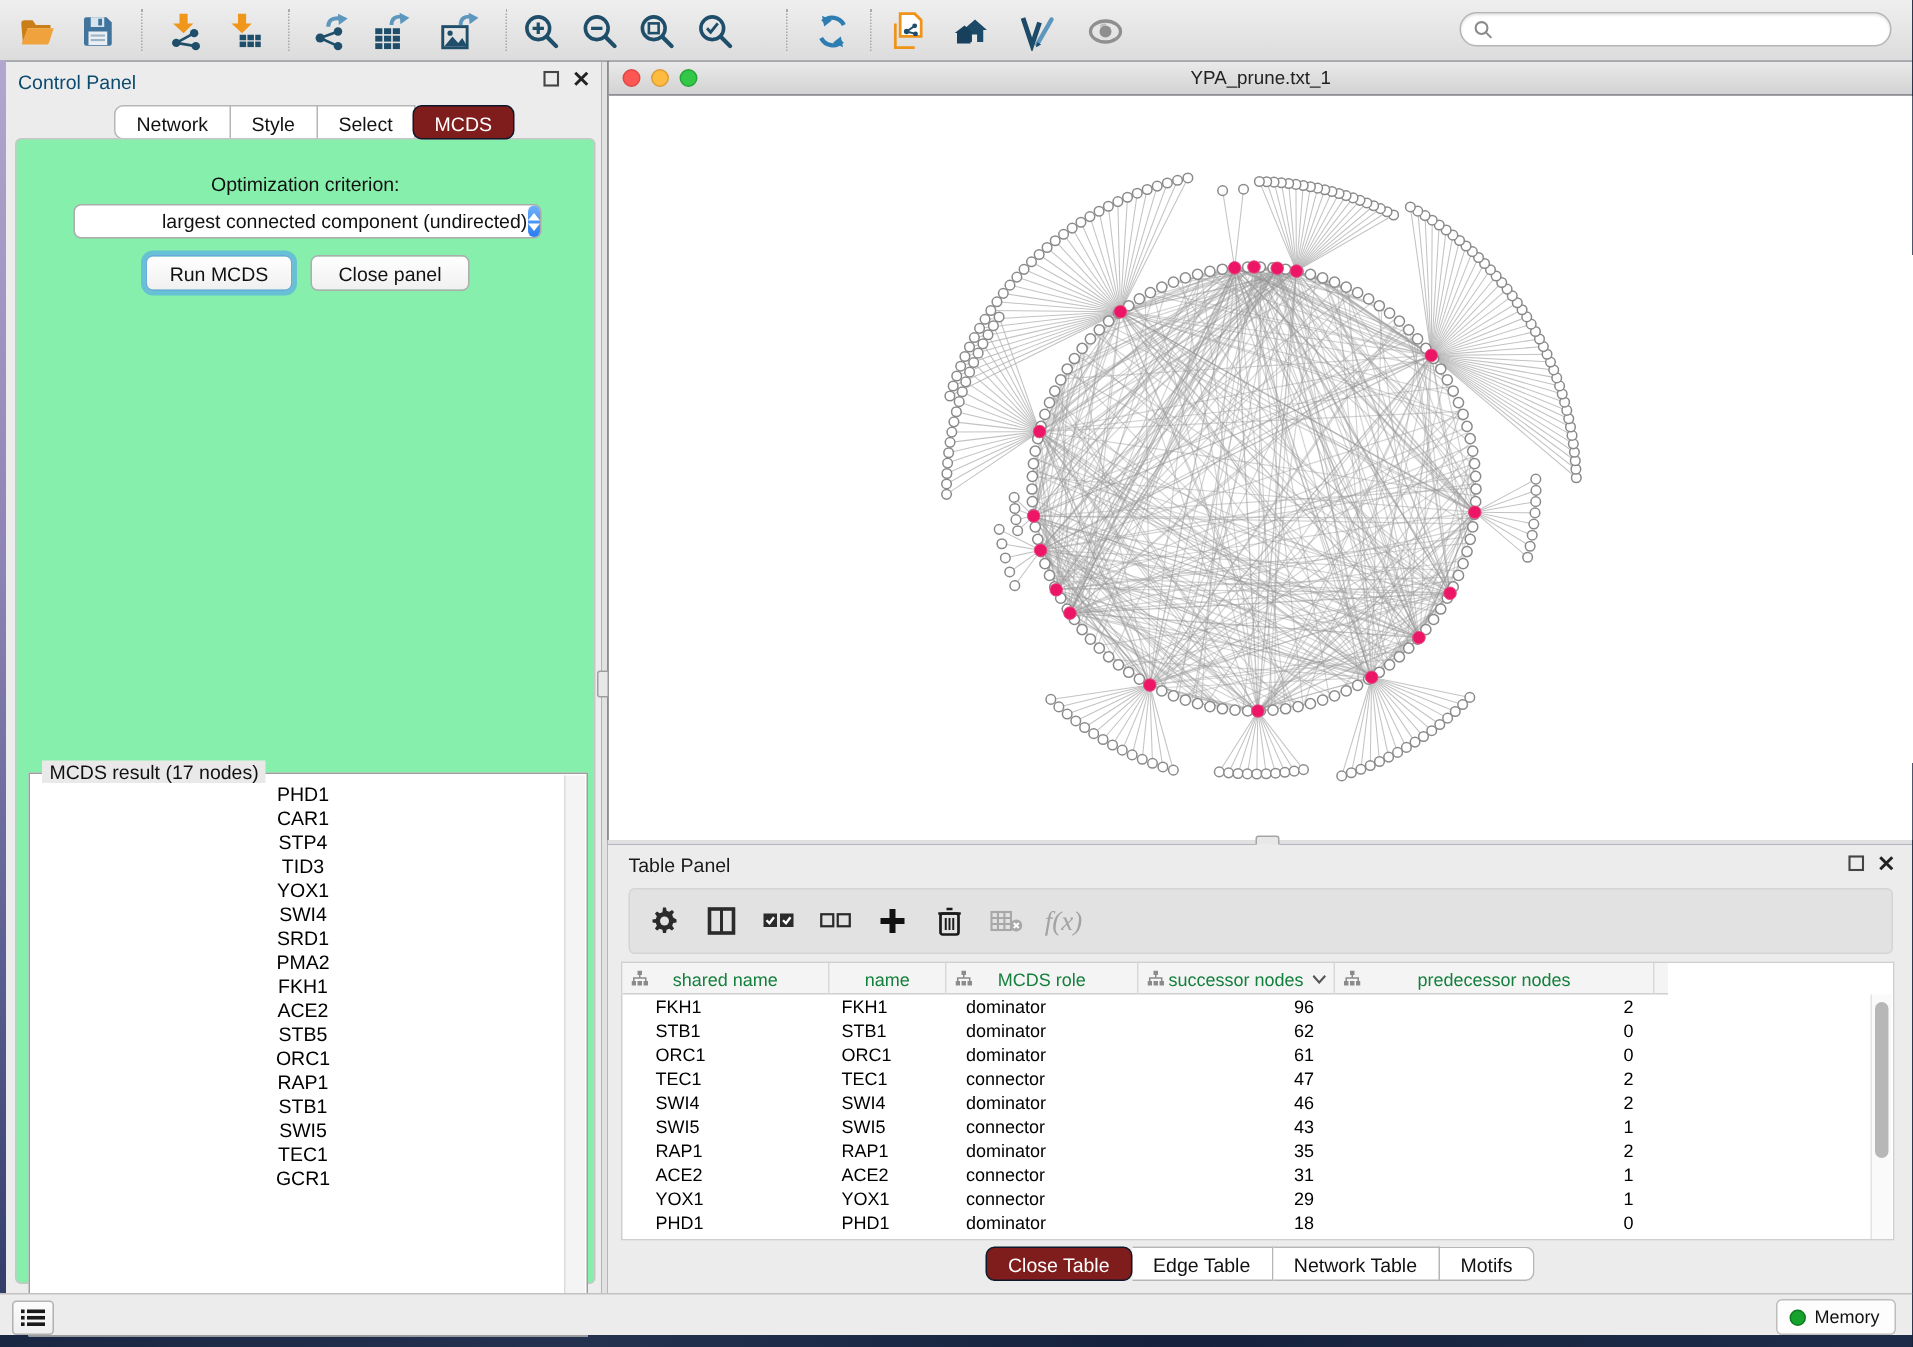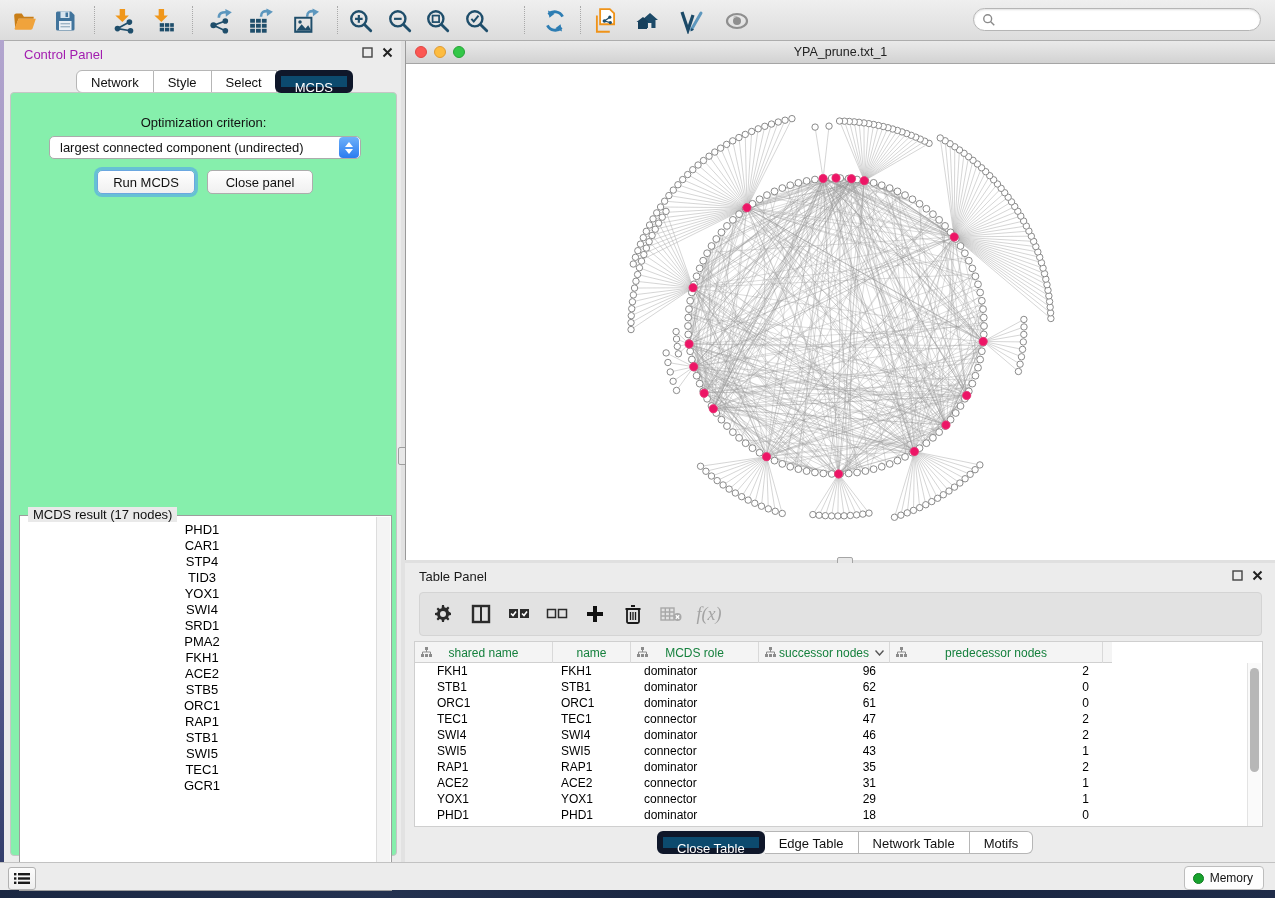--- a/index.html
+++ b/index.html
@@ -21,36 +21,36 @@
   .tsep{position:absolute;top:6px;height:28px;width:0;border-left:1px dotted #a9a9a9;}
   #search-wrap{position:absolute;left:973px;top:8px;width:288px;height:23px;
     background:#fff;border:1px solid #b5b5b5;border-radius:12px;
     box-shadow:inset 0 1px 2px rgba(0,0,0,.12);display:flex;align-items:center;padding-left:8px;box-sizing:border-box;}
   #search-wrap input{border:none;outline:none;flex:1;font-size:12px;background:transparent;
     font-family:"Liberation Sans",sans-serif;}
 
   
   #control-panel{left:4px;top:41px;width:397px;height:821px;background:#ececec;}
   #cp-header{position:absolute;left:0;top:0;width:100%;height:26px;}
-  #cp-title{position:absolute;left:8px;top:6px;font-size:13px;color:#a21caf;margin-left:12px;}
+  #cp-title{position:absolute;left:8px;top:6px;font-size:13px;color:#0c4a6e;}
   .win-icons{position:absolute;right:8px;top:6px;display:flex;gap:9px;align-items:center;}
   #cp-tabs{position:absolute;left:72px;top:29px;height:23px;display:flex;}
   .seg{height:23px;line-height:23px;padding:0 14px;font-size:13px;background:#fff;
     border:1px solid #b6b6b6;border-left:none;color:#111;box-sizing:border-box;}
   .seg.first{border-left:1px solid #b6b6b6;border-radius:6px 0 0 6px;}
-  .seg.selected{background:#0c4a6e;border:6px solid #0f172a;color:#fff;
+  .seg.selected{background:#7f1d1d;border:1px solid #0f172a;color:#fff;
     border-radius:6px;margin-left:-2px;position:relative;z-index:2;}
   #cp-body{position:absolute;left:6px;top:51px;width:385px;height:762px;
     background:#86efac;border:1px solid #c6c6c6;border-radius:4px;}
   #opt-label{position:absolute;left:0;top:22px;width:100%;text-align:center;
     font-size:13px;color:#111;}
   #criterion{position:absolute;left:38px;top:43px;width:312px;height:23px;background:#fff;
     border:1px solid #ababab;border-radius:5px;box-sizing:border-box;
     display:flex;align-items:center;}
-  #criterion .val{flex:1;font-size:13px;padding-left:10px;color:#111;white-space:nowrap;}
+  #criterion .val{flex:1;font-size:13px;padding-left:10px;color:#111;white-space:nowrap;margin-left:48px;}
   #criterion .stepper{width:20px;height:21px;margin-right:1px;border-radius:4px;
     background:linear-gradient(#6eb1f9,#2a7bf0);display:flex;flex-direction:column;
     align-items:center;justify-content:center;gap:2px;}
   .chev-up{width:0;height:0;border-left:4px solid transparent;border-right:4px solid transparent;
     border-bottom:5px solid #fff;}
   .chev-dn{width:0;height:0;border-left:4px solid transparent;border-right:4px solid transparent;
     border-top:5px solid #fff;}
   .pbtn{position:absolute;top:77px;height:24px;background:linear-gradient(#ffffff,#f0f0f0);
     border:1px solid #ad ad;border:1px solid #adadad;border-radius:5px;font-size:13px;color:#111;
     display:flex;align-items:center;justify-content:center;box-sizing:border-box;}

